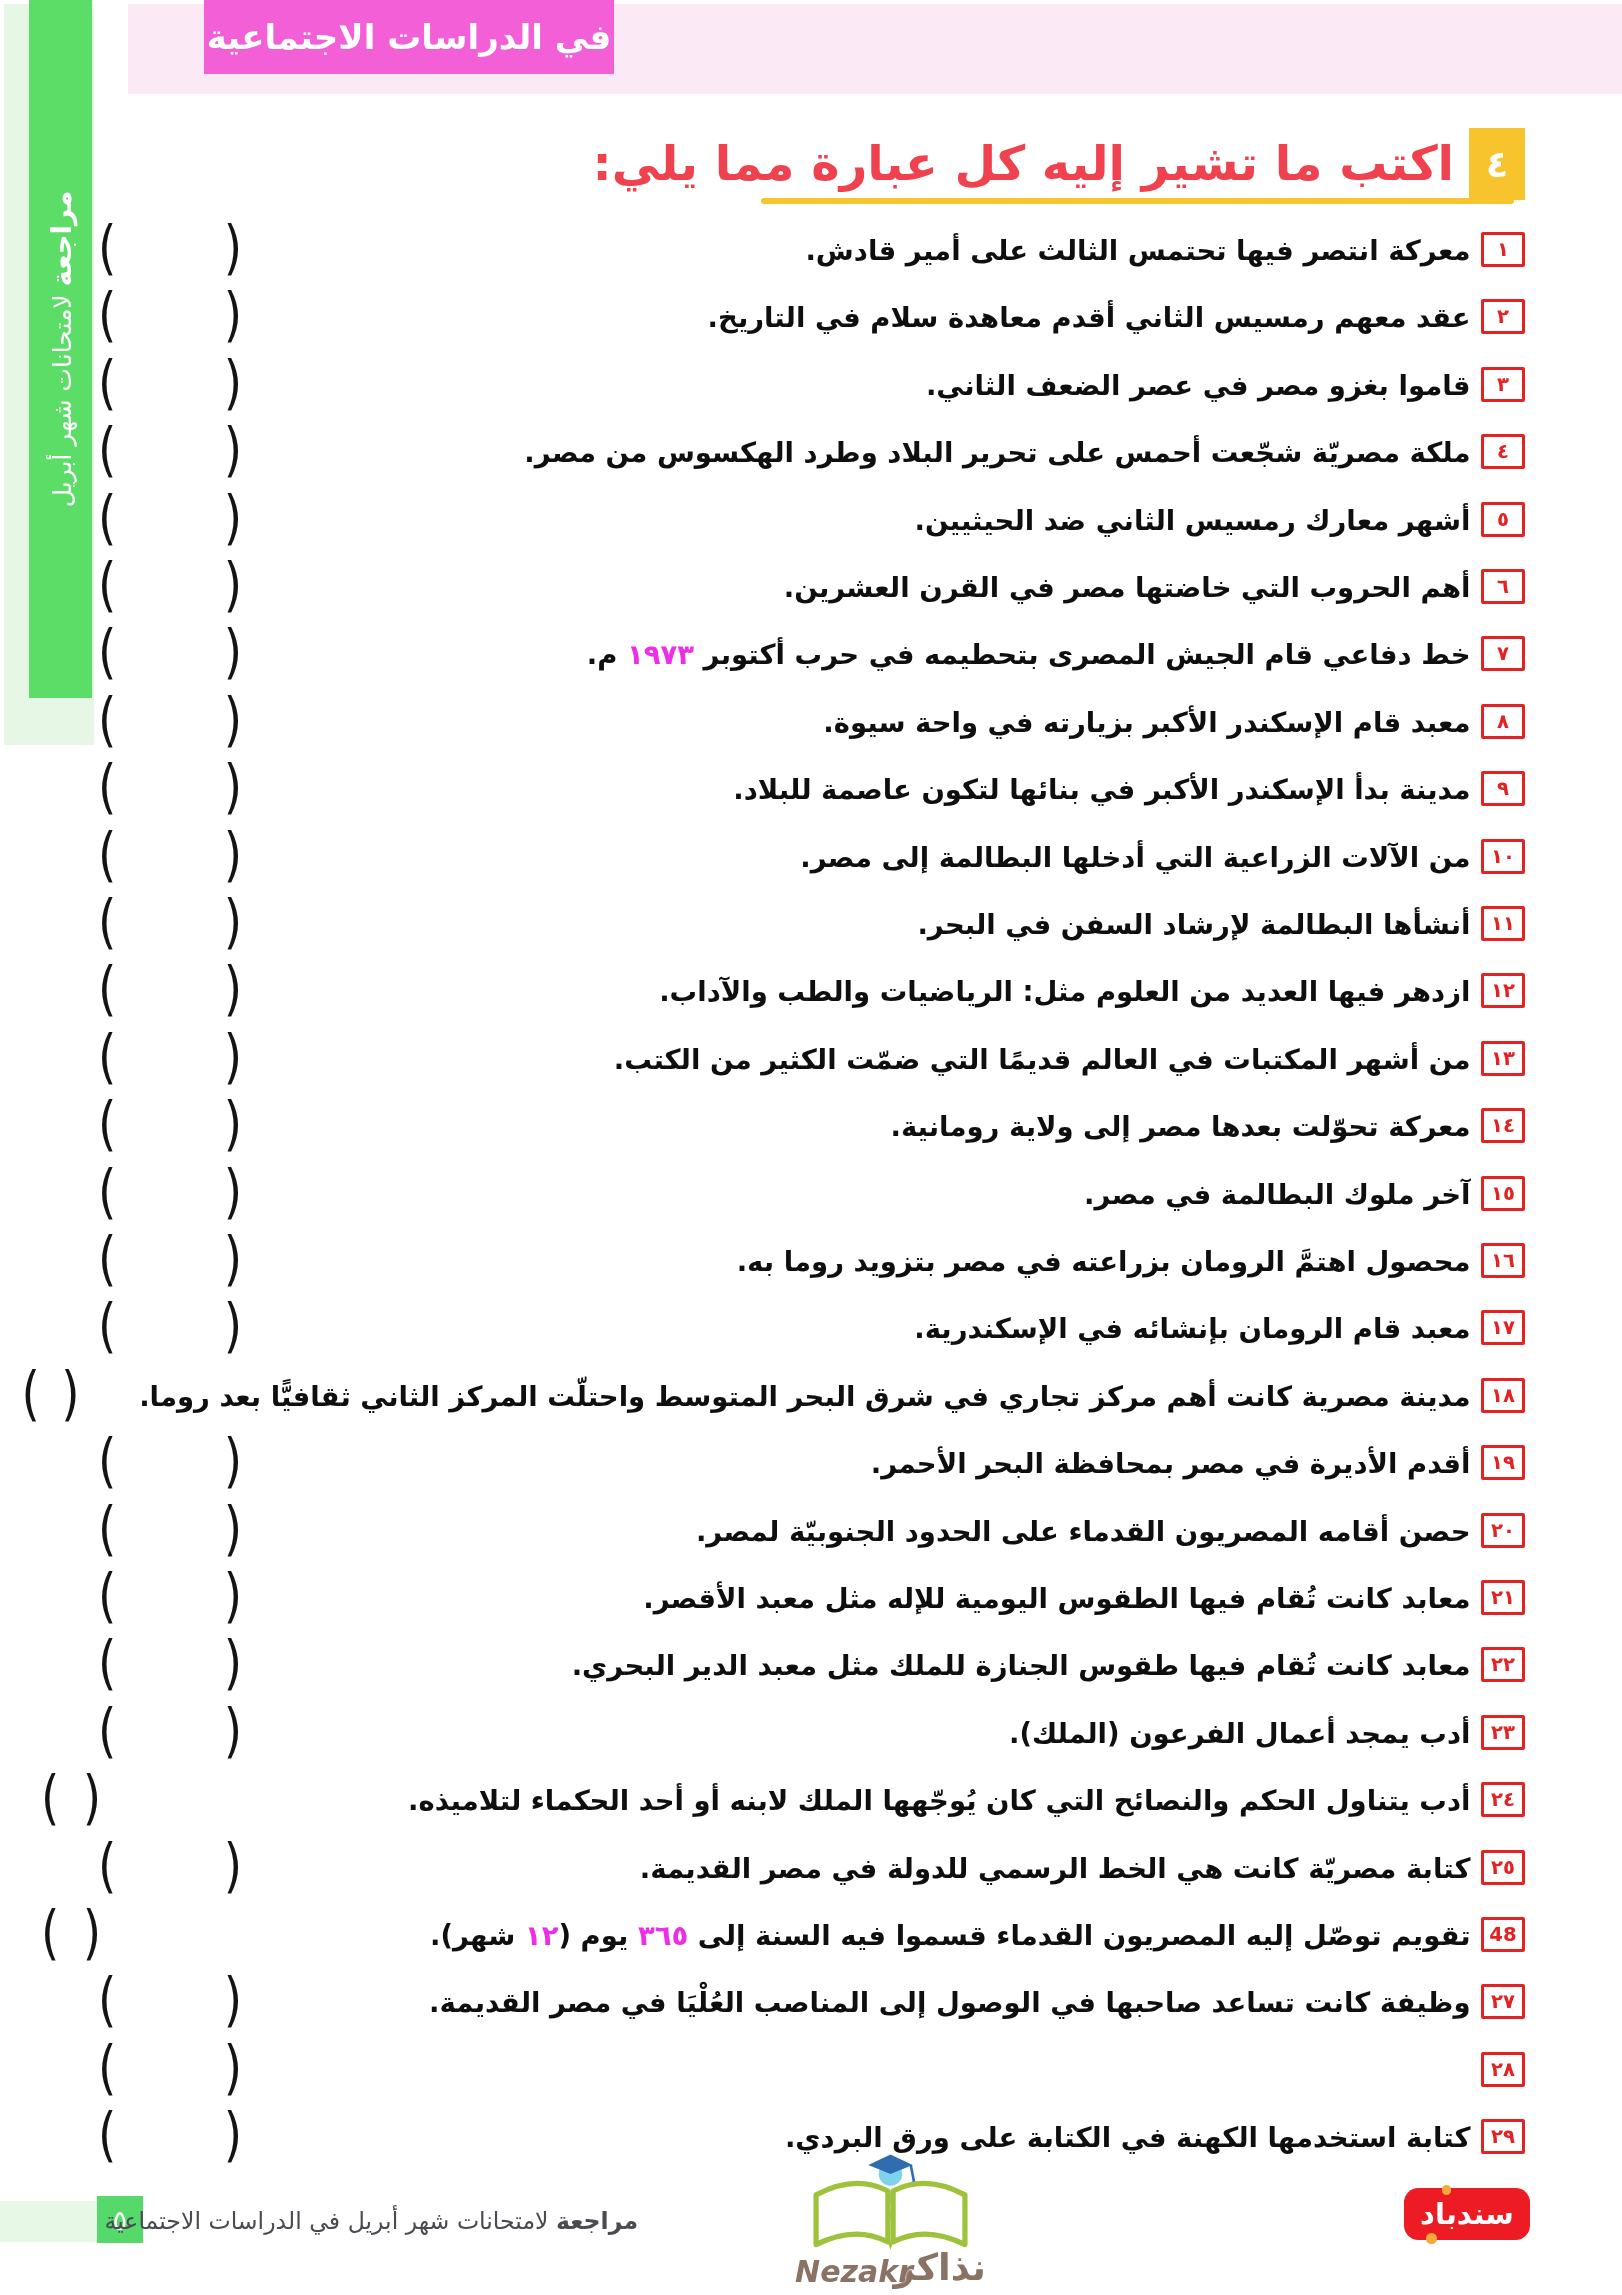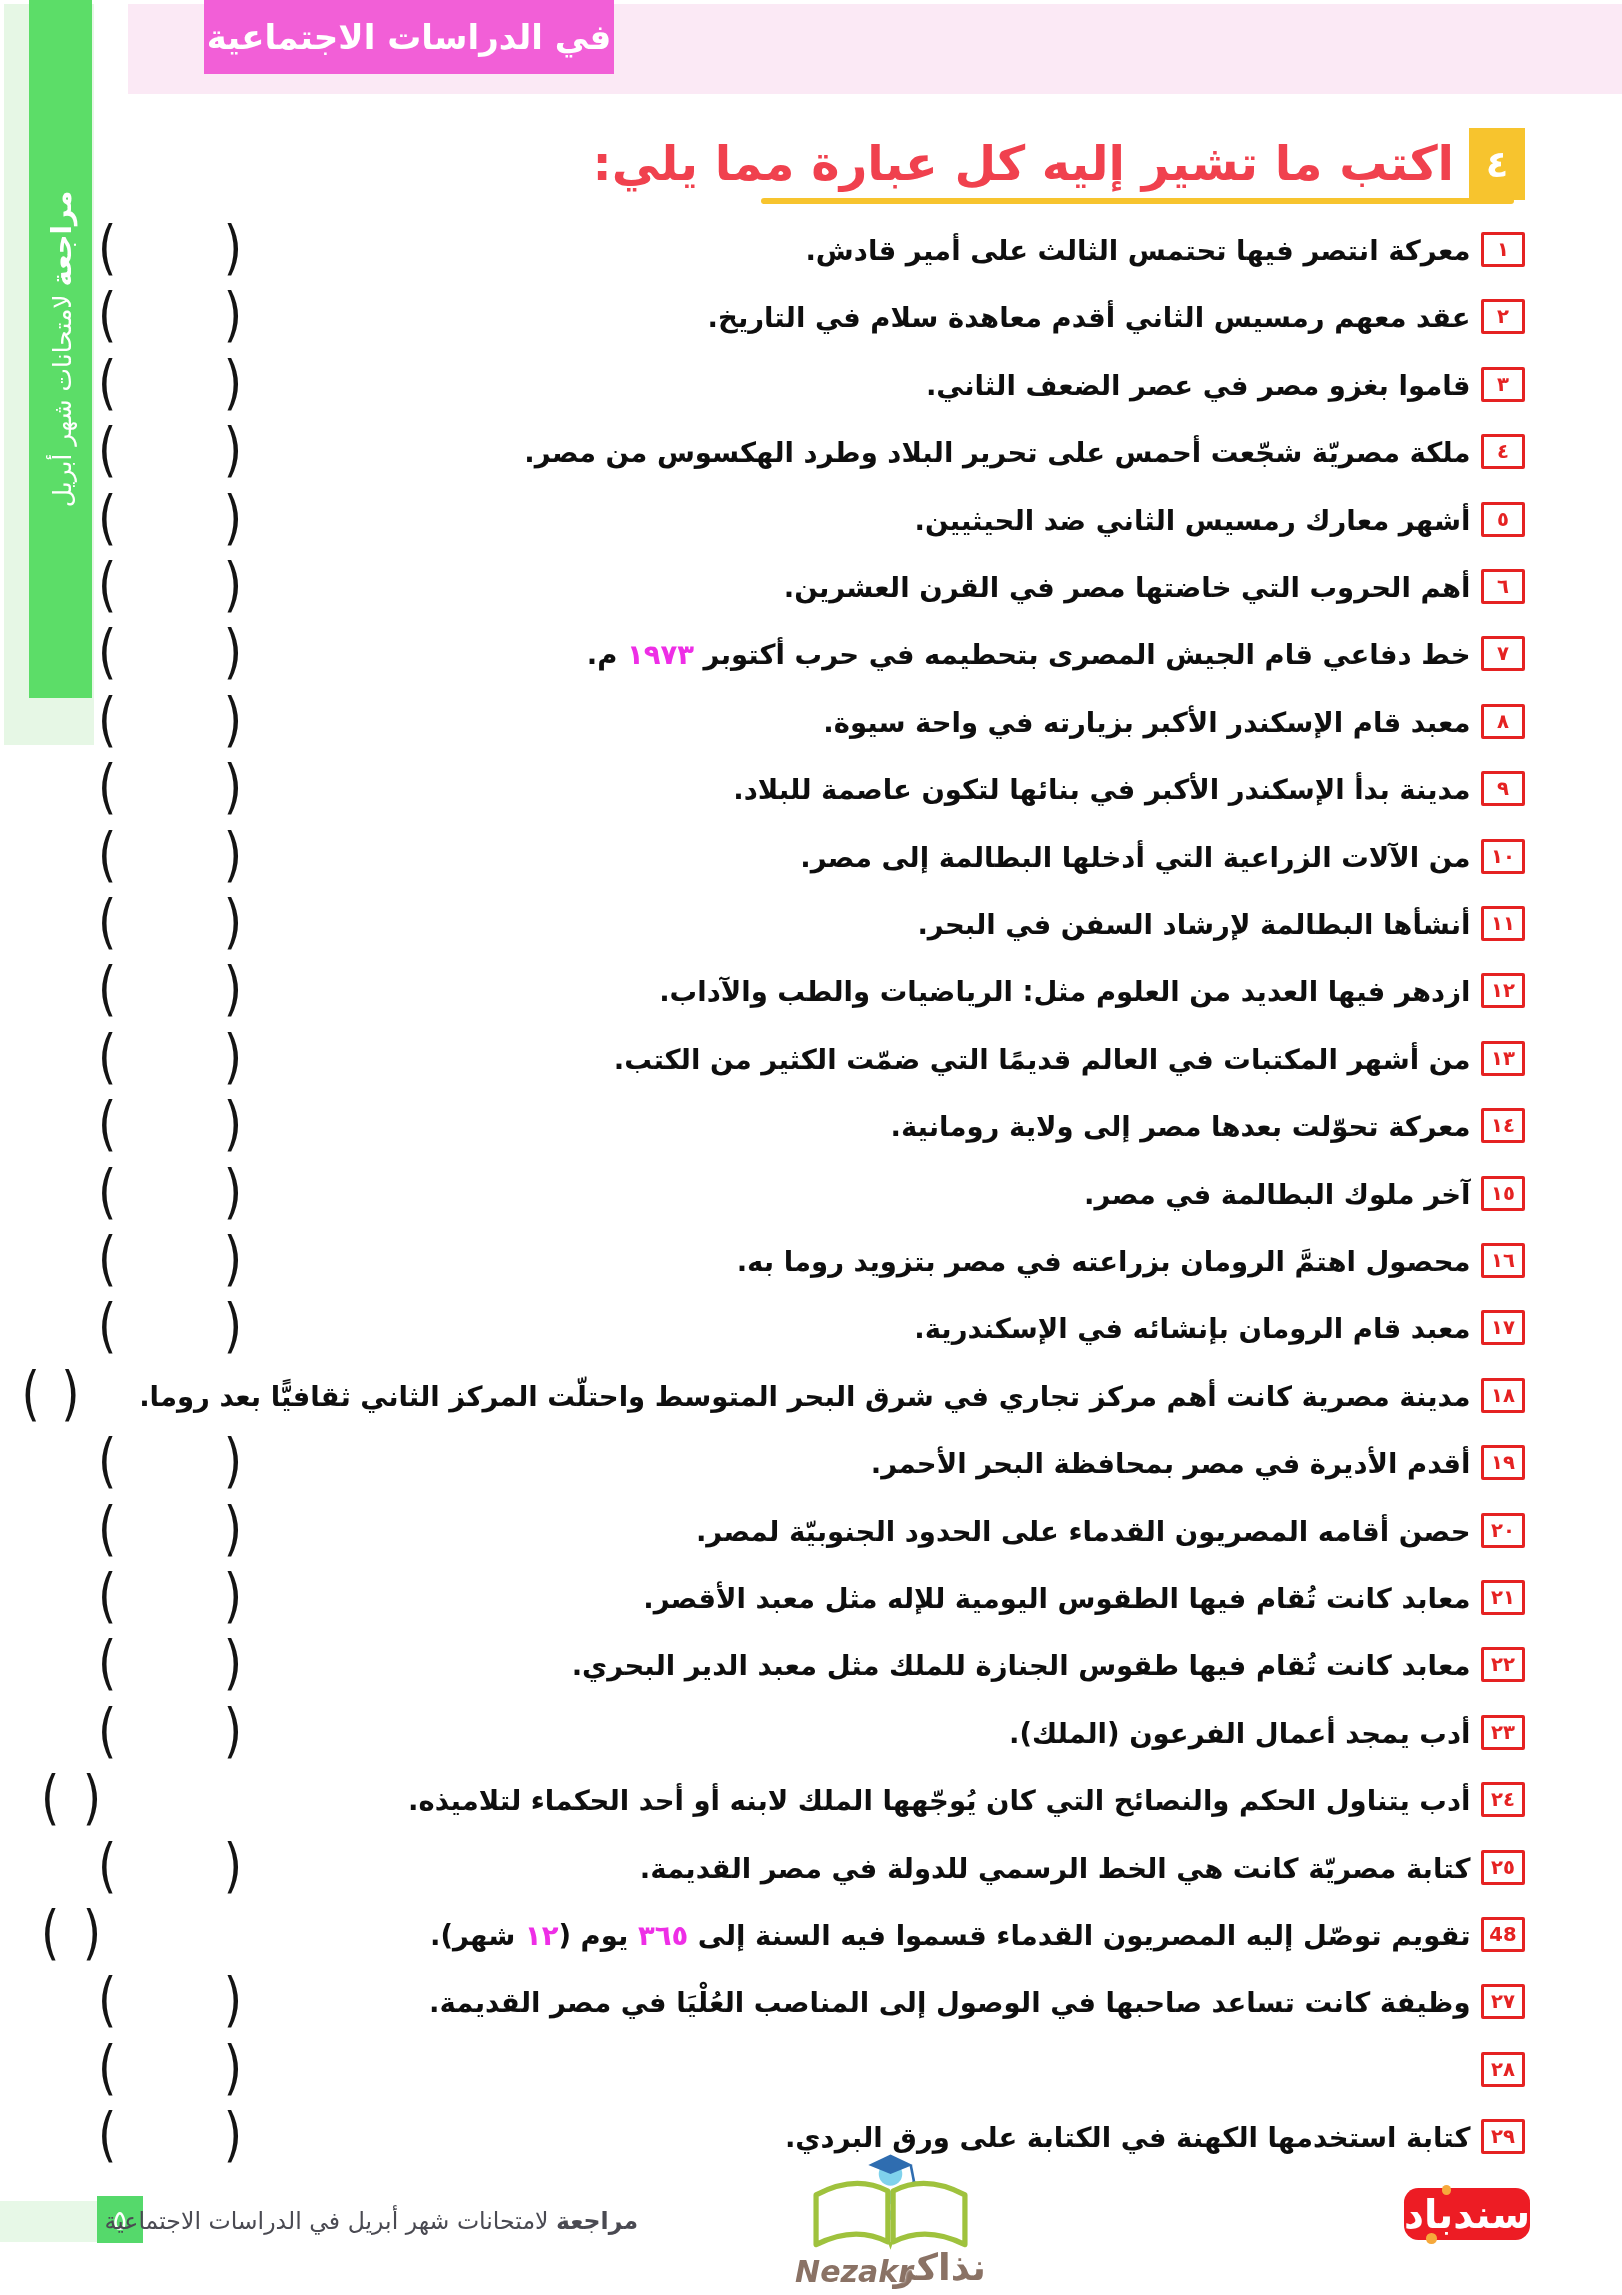--- a/index.html
+++ b/index.html
@@ -60,21 +60,21 @@
   .footer-text b{font-weight:bold;}
   
   .nezakr{position:absolute;left:804px;top:2144px;width:173px;height:145px;}
   .nezakr svg{position:absolute;left:0;top:0;}
   .nezakr-text{position:absolute;left:0;bottom:0;width:100%;display:flex;align-items:flex-end;justify-content:center;direction:ltr;color:var(--logo-text,#8a7265);}
   .nezakr-text .en{font-style:italic;font-weight:bold;font-size:30px;margin-right:-19.6px;position:relative;z-index:2;text-shadow:0 0 2.6px #fff;}
   .nezakr-text .ar{font-size:37px;font-weight:bold;}
   
   .publisher{
     position:absolute;left:1404px;top:2188px;width:126px;height:52px;background:var(--publisher-red,#ed1c24);
-    border-radius:14.4px;color:#fff;font-size:39px;font-weight:bold;
+    border-radius:14.4px;color:#fff;font-size:29px;font-weight:bold;
     display:flex;align-items:center;justify-content:center;direction:rtl;
   }
   .publisher .dot{position:absolute;border-radius:50%;background:#f6a93b;}
   .publisher .dot.d1{width:9.2px;height:9.2px;left:38px;top:-2.6px;}
   .publisher .dot.d2{width:10.5px;height:10.5px;left:22px;bottom:-3.9px;}
 </style>
 </head>
 <body>
 
 <div class="header-band"></div>

